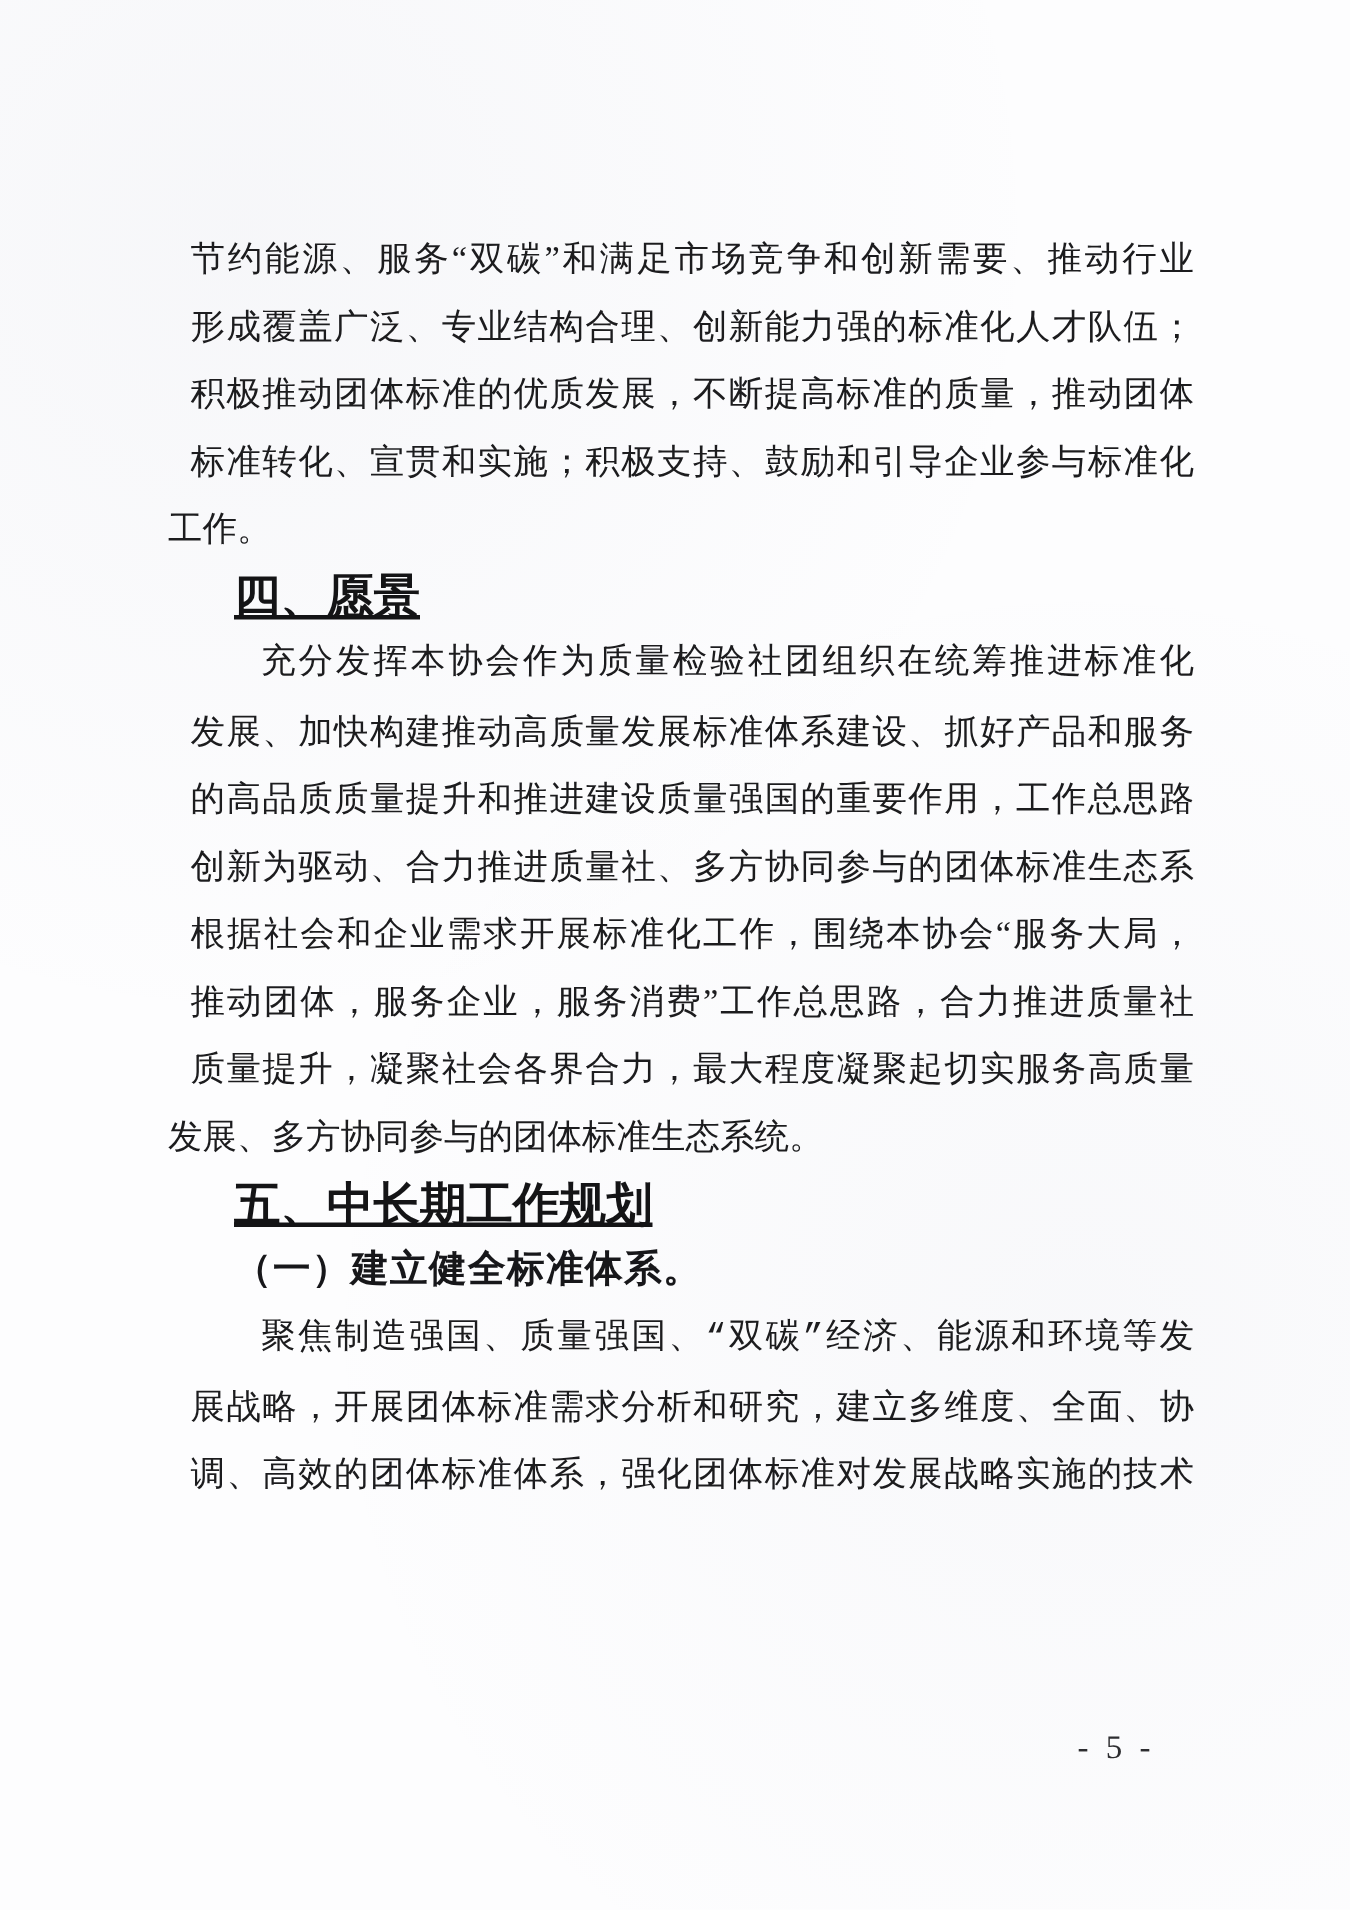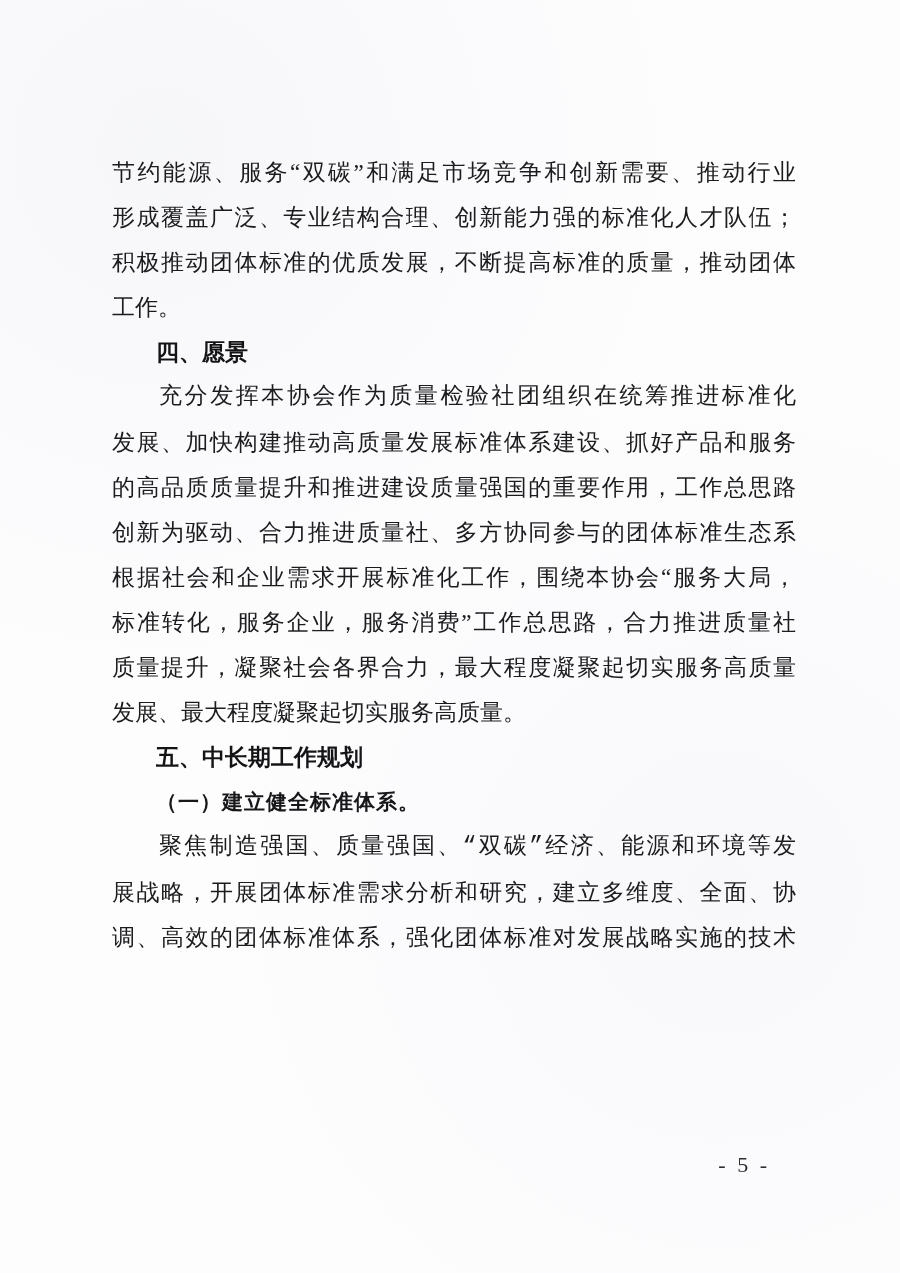--- a/index.html
+++ b/index.html
@@ -37,36 +37,38 @@
     font-size: 23px;
     color: #1c1c1e;
     font-family: "Liberation Serif", "DejaVu Serif", serif;
     font-weight: 400;
     overflow: hidden;
   }
   .line.justify {
     text-align: justify;
     text-align-last: justify;
     text-justify: inter-ideograph;
+    margin-left: 15px;
   }
   .line.indent {
     padding-left: 47px;
     font-family: Liberation Mono, monospace;
   }
   .line.heading-hei {
     font-family: "Liberation Sans", "DejaVu Sans", sans-serif;
     font-weight: 700;
-    font-size: 23px;
+    font-size: 31px;
     color: #141416;
     padding-left: 44px;
+    text-decoration: underline;
   }
   .line.heading-kai {
-    font-family: Liberation Serif, serif;
+    font-family: Liberation Mono, monospace;
     font-weight: 700;
-    font-size: 21px;
+    font-size: 25px;
     color: #17171a;
     padding-left: 44px;
     letter-spacing: 1px;
   }
   #page-number {
     position: absolute;
     top: 1150px;
     right: 130px;
     font-size: 22px;
     line-height: 30px;
@@ -76,30 +78,31 @@
   }
 </style>
 </head>
 <body>
 
 <div id="page">
   <main id="doc">
       <div class="line justify">节约能源、服务“双碳”和满足市场竞争和创新需要、推动行业</div>
       <div class="line justify">形成覆盖广泛、专业结构合理、创新能力强的标准化人才队伍；</div>
       <div class="line justify">积极推动团体标准的优质发展，不断提高标准的质量，推动团体</div>
+      <div class="line justify">标准转化、宣贯和实施；积极支持、鼓励和引导企业参与标准化</div>
       <div class="line">工作。</div>
       <div class="line heading-hei">四、愿景</div>
       <div class="line indent justify">充分发挥本协会作为质量检验社团组织在统筹推进标准化</div>
       <div class="line justify">发展、加快构建推动高质量发展标准体系建设、抓好产品和服务</div>
       <div class="line justify">的高品质质量提升和推进建设质量强国的重要作用，工作总思路</div>
       <div class="line justify">创新为驱动、合力推进质量社、多方协同参与的团体标准生态系统，</div>
       <div class="line justify">根据社会和企业需求开展标准化工作，围绕本协会“服务大局，</div>
-      <div class="line justify">标准转化，服务企业，服务消费”工作总思路，合力推进质量社</div>
+      <div class="line justify">推动团体，服务企业，服务消费”工作总思路，合力推进质量社</div>
       <div class="line justify">质量提升，凝聚社会各界合力，最大程度凝聚起切实服务高质量</div>
-      <div class="line">发展、最大程度凝聚起切实服务高质量。</div>
+      <div class="line">发展、多方协同参与的团体标准生态系统。</div>
       <div class="line heading-hei">五、中长期工作规划</div>
       <div class="line heading-kai">（一）建立健全标准体系。</div>
       <div class="line indent justify">聚焦制造强国、质量强国、“双碳”经济、能源和环境等发</div>
       <div class="line justify">展战略，开展团体标准需求分析和研究，建立多维度、全面、协</div>
       <div class="line justify">调、高效的团体标准体系，强化团体标准对发展战略实施的技术</div>
     </main>
   <div id="page-number">- 5 -</div>
 </div>
 
 </body></html>

